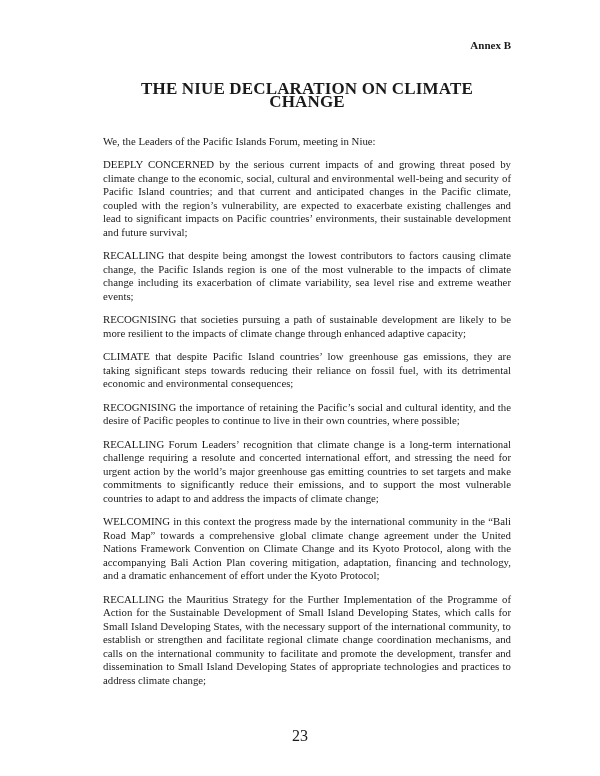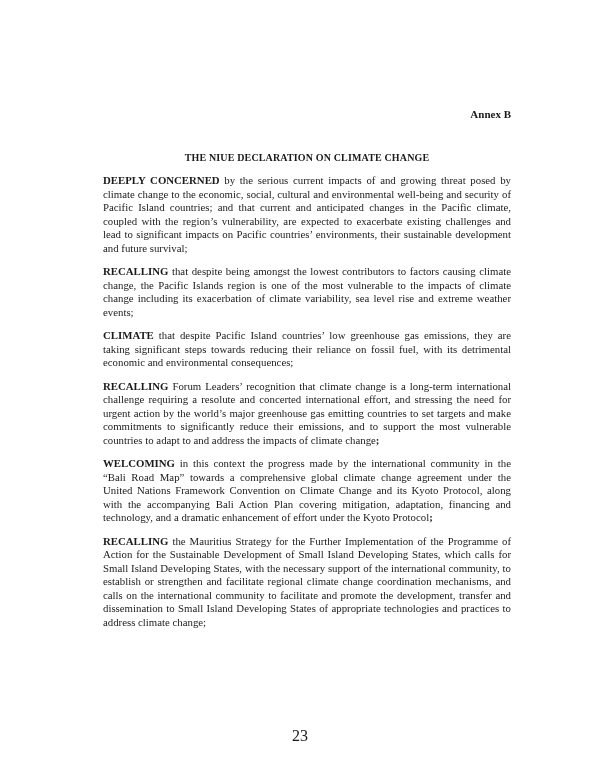--- a/index.html
+++ b/index.html
@@ -14,66 +14,69 @@
     background: #ffffff;
     font-family: "Liberation Serif", "DejaVu Serif", serif;
     color: #1a1a1a;
     overflow: hidden;
   }
   .content {
     position: absolute;
     left: 103px;
     top: 0;
     width: 408px;
-    padding-top: 108px;
+    padding-top: 39px;
     font-size: 10.8px;
     line-height: 13.5px;
   }
   .annex {
     text-align: right;
     font-weight: bold;
     font-size: 11px;
   }
   .title {
     margin-top: 29px;
     text-align: center;
     font-weight: bold;
-    font-size: 10px;
+    font-size: 17px;
     letter-spacing: 0.15px;
   }
   .intro {
     margin-top: 26px;
   }
   .paragraphs p {
     margin: 10px 0 0 0;
     text-align: justify;
   }
   .b {
-    font-weight: bold;
+    font-weight: normal;
     margin-top: 31px;
   }
   .page-number {
     position: absolute;
     left: 0;
     right: 0;
     top: 727px;
     text-align: center;
     font-size: 16px;
   }
 </style>
 </head>
 <body>
 
 <div class="page">
   <div class="content">
     <div class="annex">Annex B</div>
     <div class="title">THE NIUE DECLARATION ON CLIMATE CHANGE</div>
+    <div class="intro">We, the Leaders of the Pacific Islands Forum, meeting in Niue:</div>
     <div class="paragraphs">
         <p><span class="b">DEEPLY CONCERNED</span><span> by the serious current impacts of and growing threat posed by climate change to the economic, social, cultural and environmental well-being and security of Pacific Island countries; and that current and anticipated changes in the Pacific climate, coupled with the region’s vulnerability, are expected to exacerbate existing challenges and lead to significant impacts on Pacific countries’ environments, their sustainable development and future survival;</span></p>
         <p><span class="b">RECALLING</span><span> that despite being amongst the lowest contributors to factors causing climate change, the Pacific Islands region is one of the most vulnerable to the impacts of climate change including its exacerbation of climate variability, sea level rise and extreme weather events;</span></p>
+        <p><span class="b">RECOGNISING</span><span> that societies pursuing a path of sustainable development are likely to be more resilient to the impacts of climate change through enhanced adaptive capacity;</span></p>
         <p><span class="b">CLIMATE</span><span> that despite Pacific Island countries’ low greenhouse gas emissions, they are taking significant steps towards reducing their reliance on fossil fuel, with its detrimental economic and environmental consequences;</span></p>
+        <p><span class="b">RECOGNISING</span><span> the importance of retaining the Pacific’s social and cultural identity, and the desire of Pacific peoples to continue to live in their own countries</span><span class="b">,</span><span> where possible;</span></p>
         <p><span class="b">RECALLING</span><span> Forum Leaders’ recognition that climate change is a long-term international challenge requiring a resolute and concerted international effort, and stressing the need for urgent action by the world’s major greenhouse gas emitting countries to set targets and make commitments to significantly reduce their emissions, and to support the most vulnerable countries to adapt to and address the impacts of climate change</span><span class="b">;</span></p>
         <p><span class="b">WELCOMING</span><span> in this context the progress made by the international community in the “Bali Road Map” towards a comprehensive global climate change agreement under the United Nations Framework Convention on Climate Change and its Kyoto Protocol, along with the accompanying Bali Action Plan covering mitigation, adaptation, financing and technology, and a dramatic enhancement of effort under the Kyoto Protocol</span><span class="b">;</span></p>
         <p><span class="b">RECALLING</span><span> the Mauritius Strategy for the Further Implementation of the Programme of Action for the Sustainable Development of Small Island Developing States, which calls for Small Island Developing States, with the necessary support of the international community, to establish or strengthen and facilitate regional climate change coordination mechanisms, and calls on the international community to facilitate and promote the development, transfer and dissemination to Small Island Developing States of appropriate technologies and practices to address climate change;</span></p>
       </div>
   </div>
   <div class="page-number">23</div>
 </div>
 
 </body></html>

